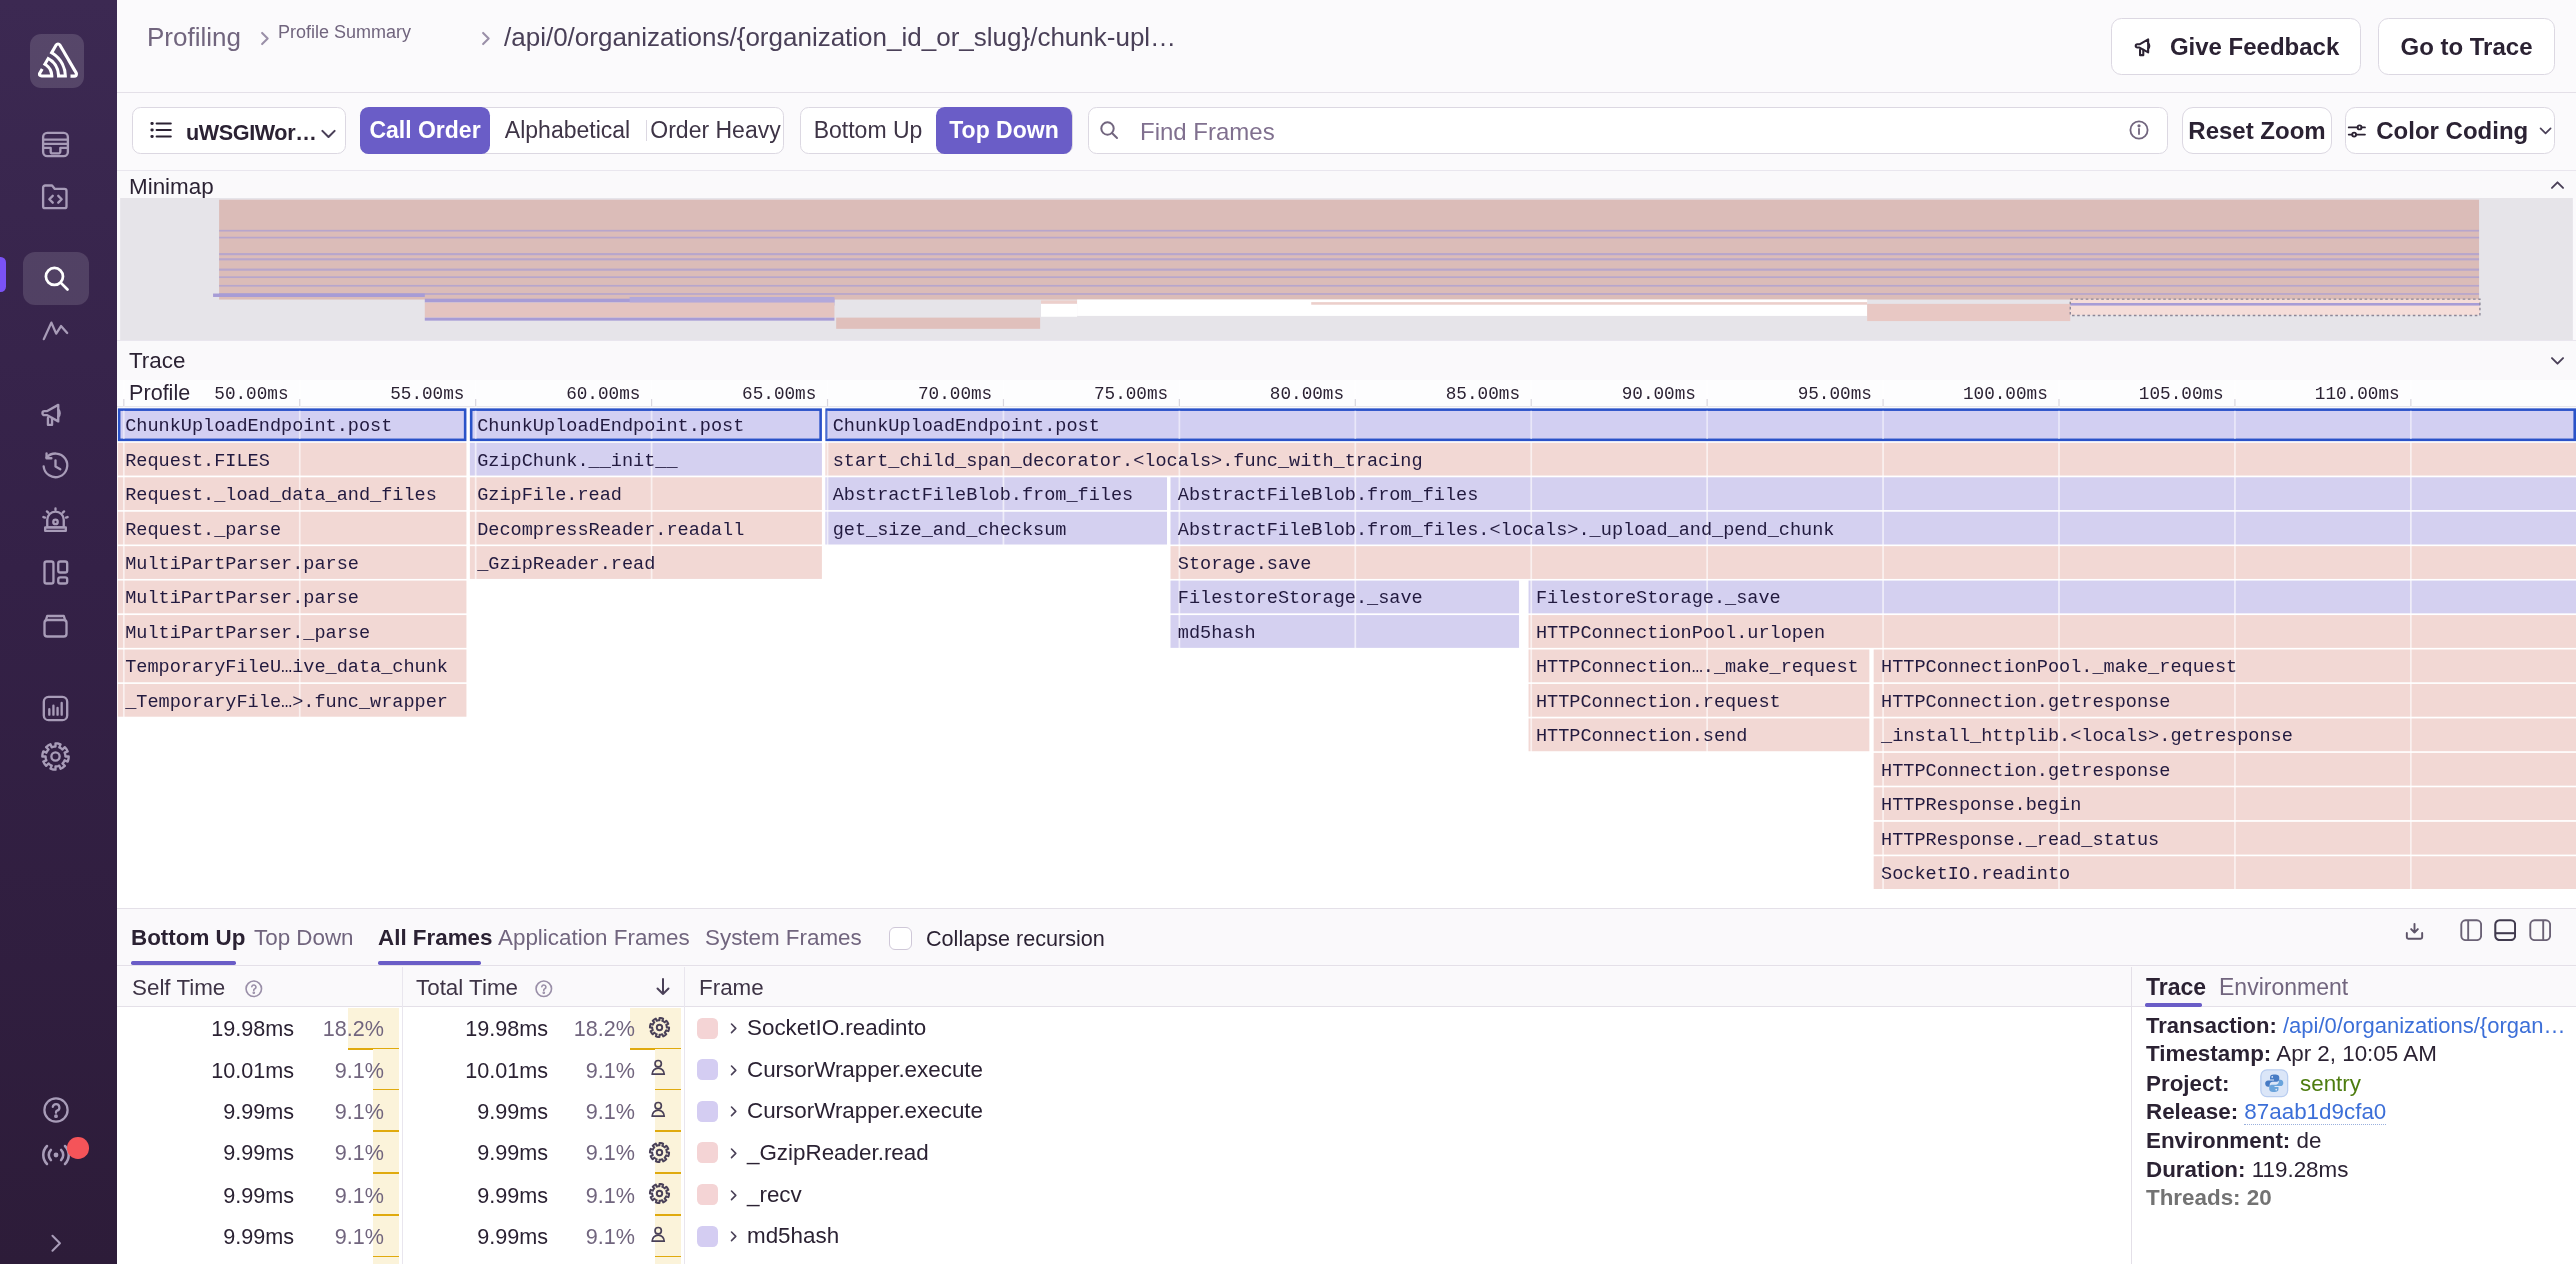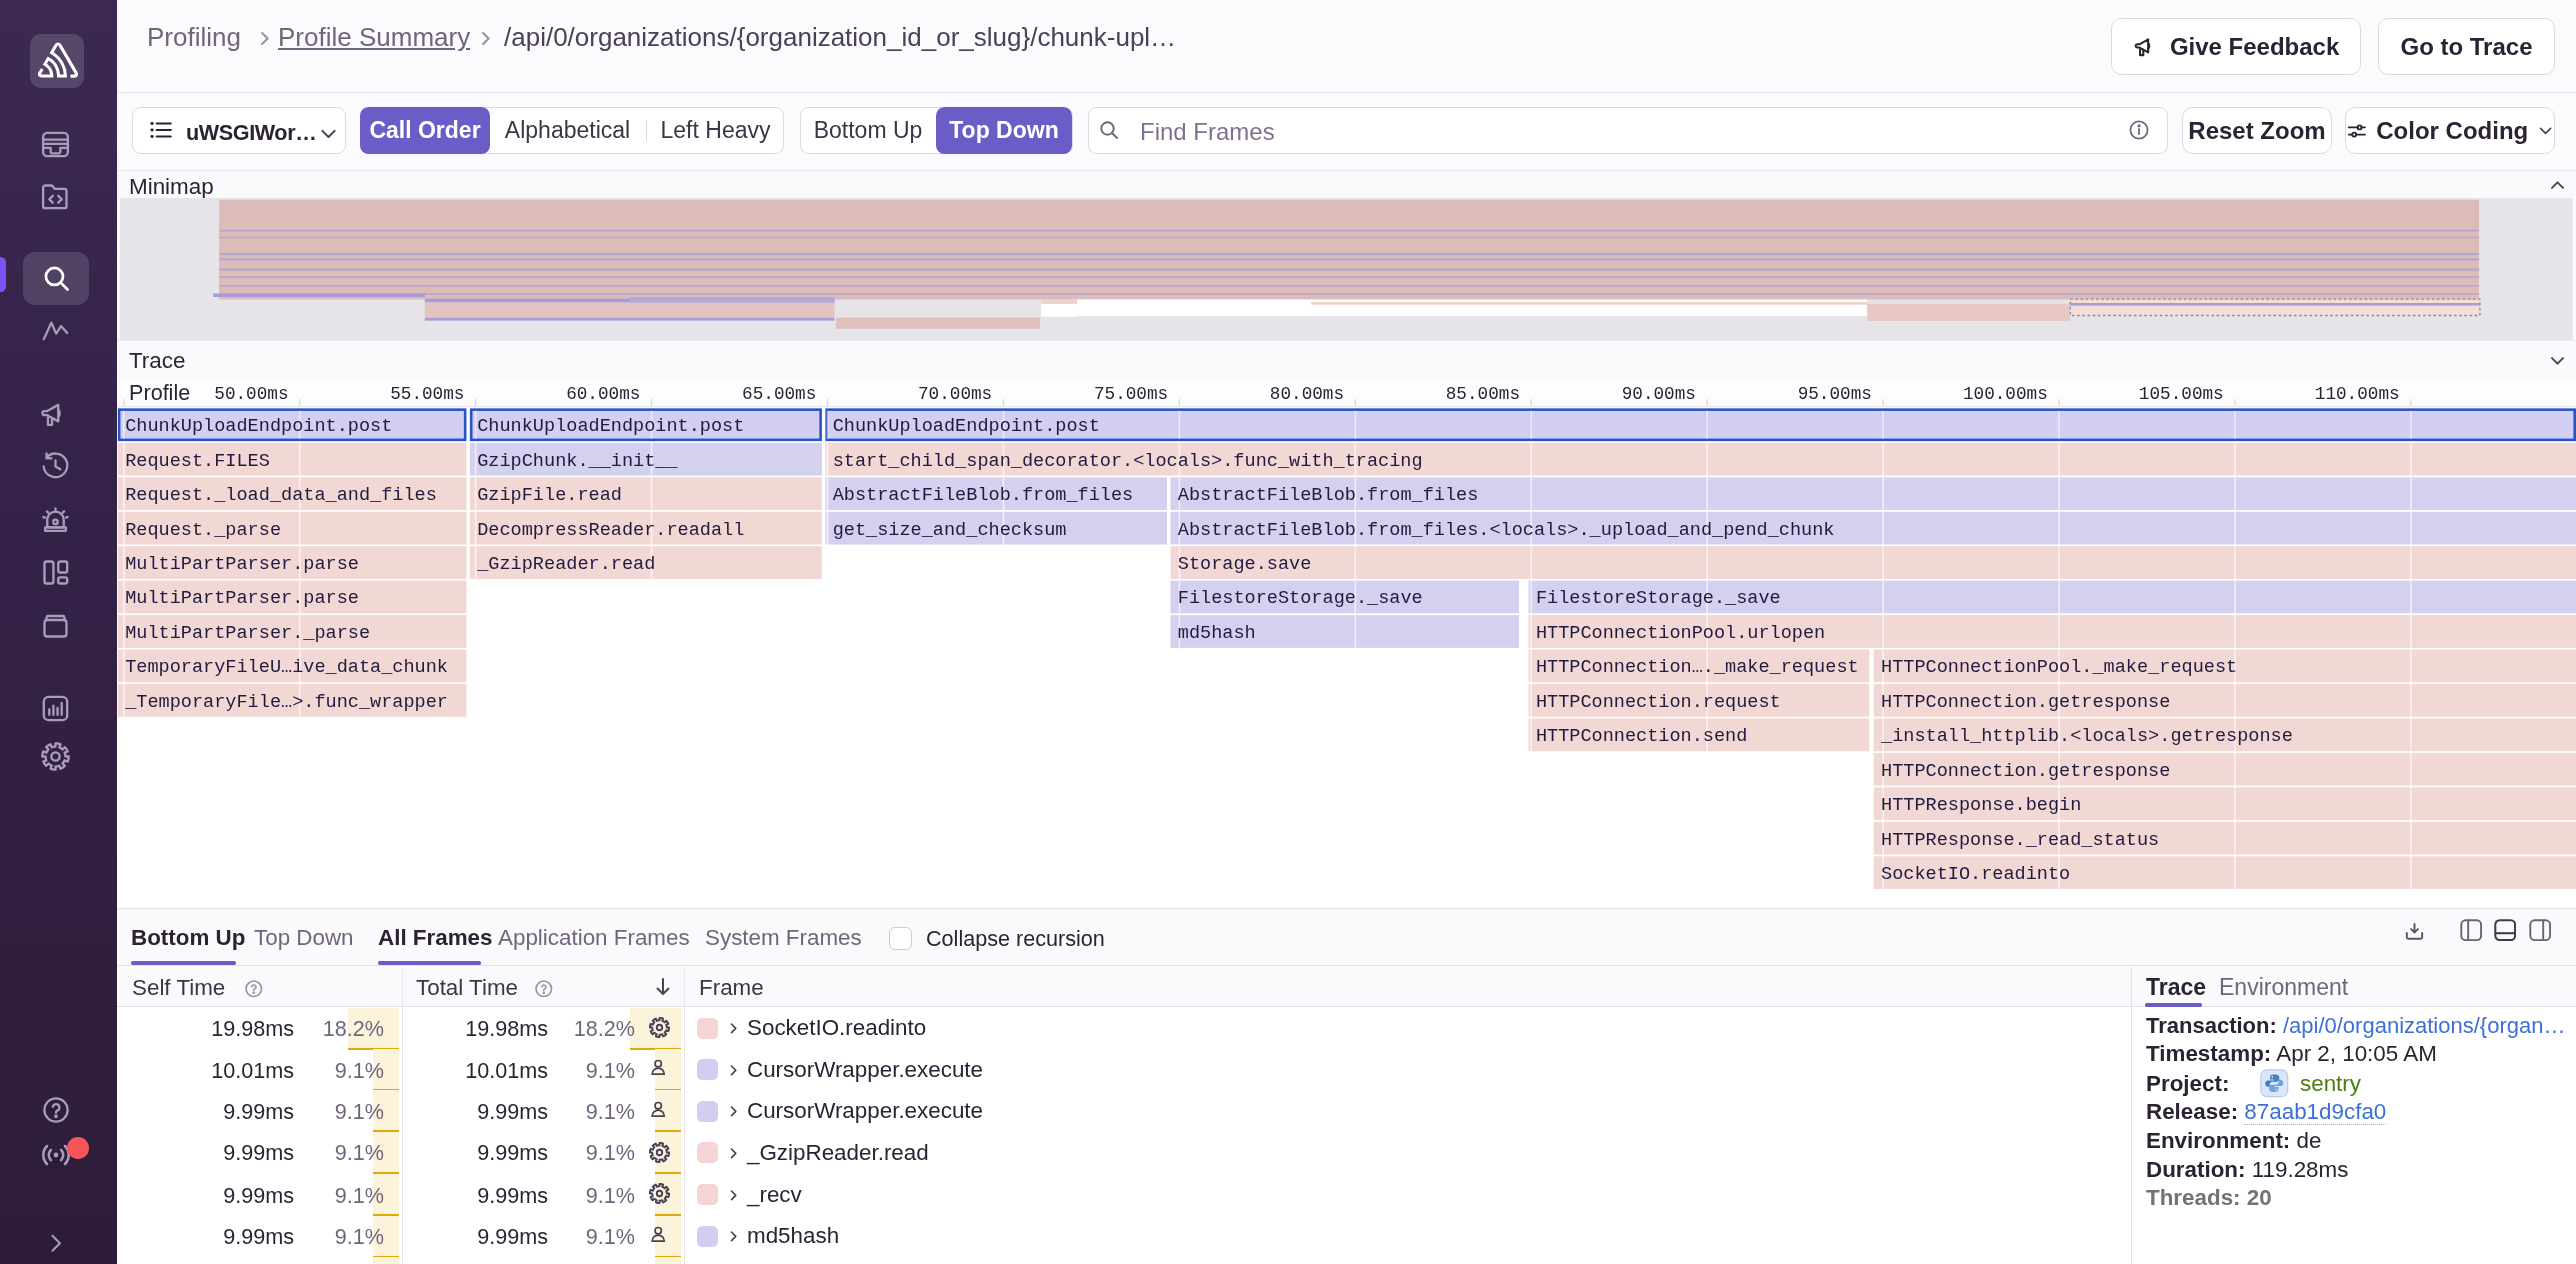--- a/index.html
+++ b/index.html
@@ -84,21 +84,21 @@
 <div class="abs" style="left:67px;top:1137px;width:21.6px;height:21.6px;border-radius:50%;background:#f55459;"></div>
 <svg class="abs" style="left:45px;top:1232px" width="22.4" height="22.4" viewBox="0 0 24 24" fill="none" stroke="#a89cb8" stroke-width="2.2" stroke-linecap="round" stroke-linejoin="round">
   <path d="M8 4l8 8-8 8"></path>
 </svg>
 
 <div class="abs" style="left:117px;top:0;width:2459px;height:93px;background:#fbfafc;border-bottom:1.3px solid #e4e0e8;"></div>
 <div class="abs" style="left:147px;top:22.4px;font-size:26px;color:#71657e;">Profiling</div>
 <svg class="abs" style="left:255px;top:29px" width="19" height="19" viewBox="0 0 24 24" fill="none" stroke="#9a8fa8" stroke-width="2.6" stroke-linecap="round" stroke-linejoin="round">
     <path d="M9 5l7 7-7 7"></path>
   </svg>
-<div class="abs" style="left:278px;top:22.4px;font-size:26px;color:#71657e;text-decoration:underline;">Profile Summary</div>
+<div class="abs" style="left:278px;top:22.4px;font-size:18px;color:#71657e;">Profile Summary</div>
 <svg class="abs" style="left:476px;top:29px" width="19" height="19" viewBox="0 0 24 24" fill="none" stroke="#9a8fa8" stroke-width="2.6" stroke-linecap="round" stroke-linejoin="round">
     <path d="M9 5l7 7-7 7"></path>
   </svg>
 <div class="abs" style="left:504px;top:22.4px;font-size:26px;color:#4a4058;">/api/0/organizations/{organization_id_or_slug}/chunk-upl…</div>
 
 <div class="btn" style="left:2111px;top:18px;width:250px;height:57px;">
   <svg width="26" height="26" viewBox="0 0 24 24" fill="none" stroke="#2b2233" stroke-width="1.9" stroke-linecap="round" stroke-linejoin="round" style="margin-right:11.2px">
     <path d="M4 9.5h2l8-4.5v12l-8-4.5H4a1.5 1.5 0 0 1-1.5-1.5v0A1.5 1.5 0 0 1 4 9.5z"></path>
     <path d="M14 8.5a3.5 3.5 0 0 1 0 5"></path>
     <path d="M6.5 14.5v5h3v-5"></path>
@@ -116,21 +116,21 @@
 </svg>
 <div class="abs" style="left:186px;top:120px;font-size:21.6px;letter-spacing:-0.4px;font-weight:bold;color:#2b2233;">uWSGIWor…</div>
 <svg class="abs" style="left:318px;top:123px" width="21" height="21" viewBox="0 0 24 24" fill="none" stroke="#4a4058" stroke-width="2.4" stroke-linecap="round" stroke-linejoin="round">
     <path d="M5 9l7 7 7-7"></path>
   </svg>
 
 <div class="abs" style="left:360px;top:107px;width:424px;height:47px;background:#fff;border:1.3px solid #dcd8e2;border-radius:8.6px;"></div>
 <div class="abs" style="left:360px;top:107px;width:130px;height:47px;background:#6a5dc7;border-radius:8.6px;display:flex;align-items:center;justify-content:center;font-size:23px;font-weight:bold;color:#fff;">Call Order</div>
 <div class="abs" style="left:490px;top:107px;width:155px;height:47px;display:flex;align-items:center;justify-content:center;font-size:23px;color:#3e3446;">Alphabetical</div>
 <div class="abs" style="left:646px;top:120px;width:1.3px;height:21px;background:#dcd8e2;"></div>
-<div class="abs" style="left:647px;top:107px;width:137px;height:47px;display:flex;align-items:center;justify-content:center;font-size:23px;color:#3e3446;">Left Heavy</div>
+<div class="abs" style="left:647px;top:107px;width:137px;height:47px;display:flex;align-items:center;justify-content:center;font-size:23px;color:#3e3446;">Order Heavy</div>
 
 <div class="abs" style="left:800px;top:107px;width:273px;height:47px;background:#fff;border:1.3px solid #dcd8e2;border-radius:8.6px;"></div>
 <div class="abs" style="left:800px;top:107px;width:136px;height:47px;display:flex;align-items:center;justify-content:center;font-size:23px;color:#3e3446;">Bottom Up</div>
 <div class="abs" style="left:936px;top:107px;width:136px;height:47px;background:#6a5dc7;border-radius:8.6px;display:flex;align-items:center;justify-content:center;font-size:23px;font-weight:bold;color:#fff;">Top Down</div>
 
 <div class="abs" style="left:1088px;top:107px;width:1080px;height:47px;background:#fff;border:1.3px solid #dcd8e2;border-radius:8.6px;"></div>
 <svg class="abs" style="left:1097px;top:118px" width="24" height="24" viewBox="0 0 24 24" fill="none" stroke="#71657e" stroke-width="2" stroke-linecap="round">
   <circle cx="10.5" cy="10.5" r="6.2"></circle>
     <path d="M15.2 15.2 L20 20"></path>
 </svg>

